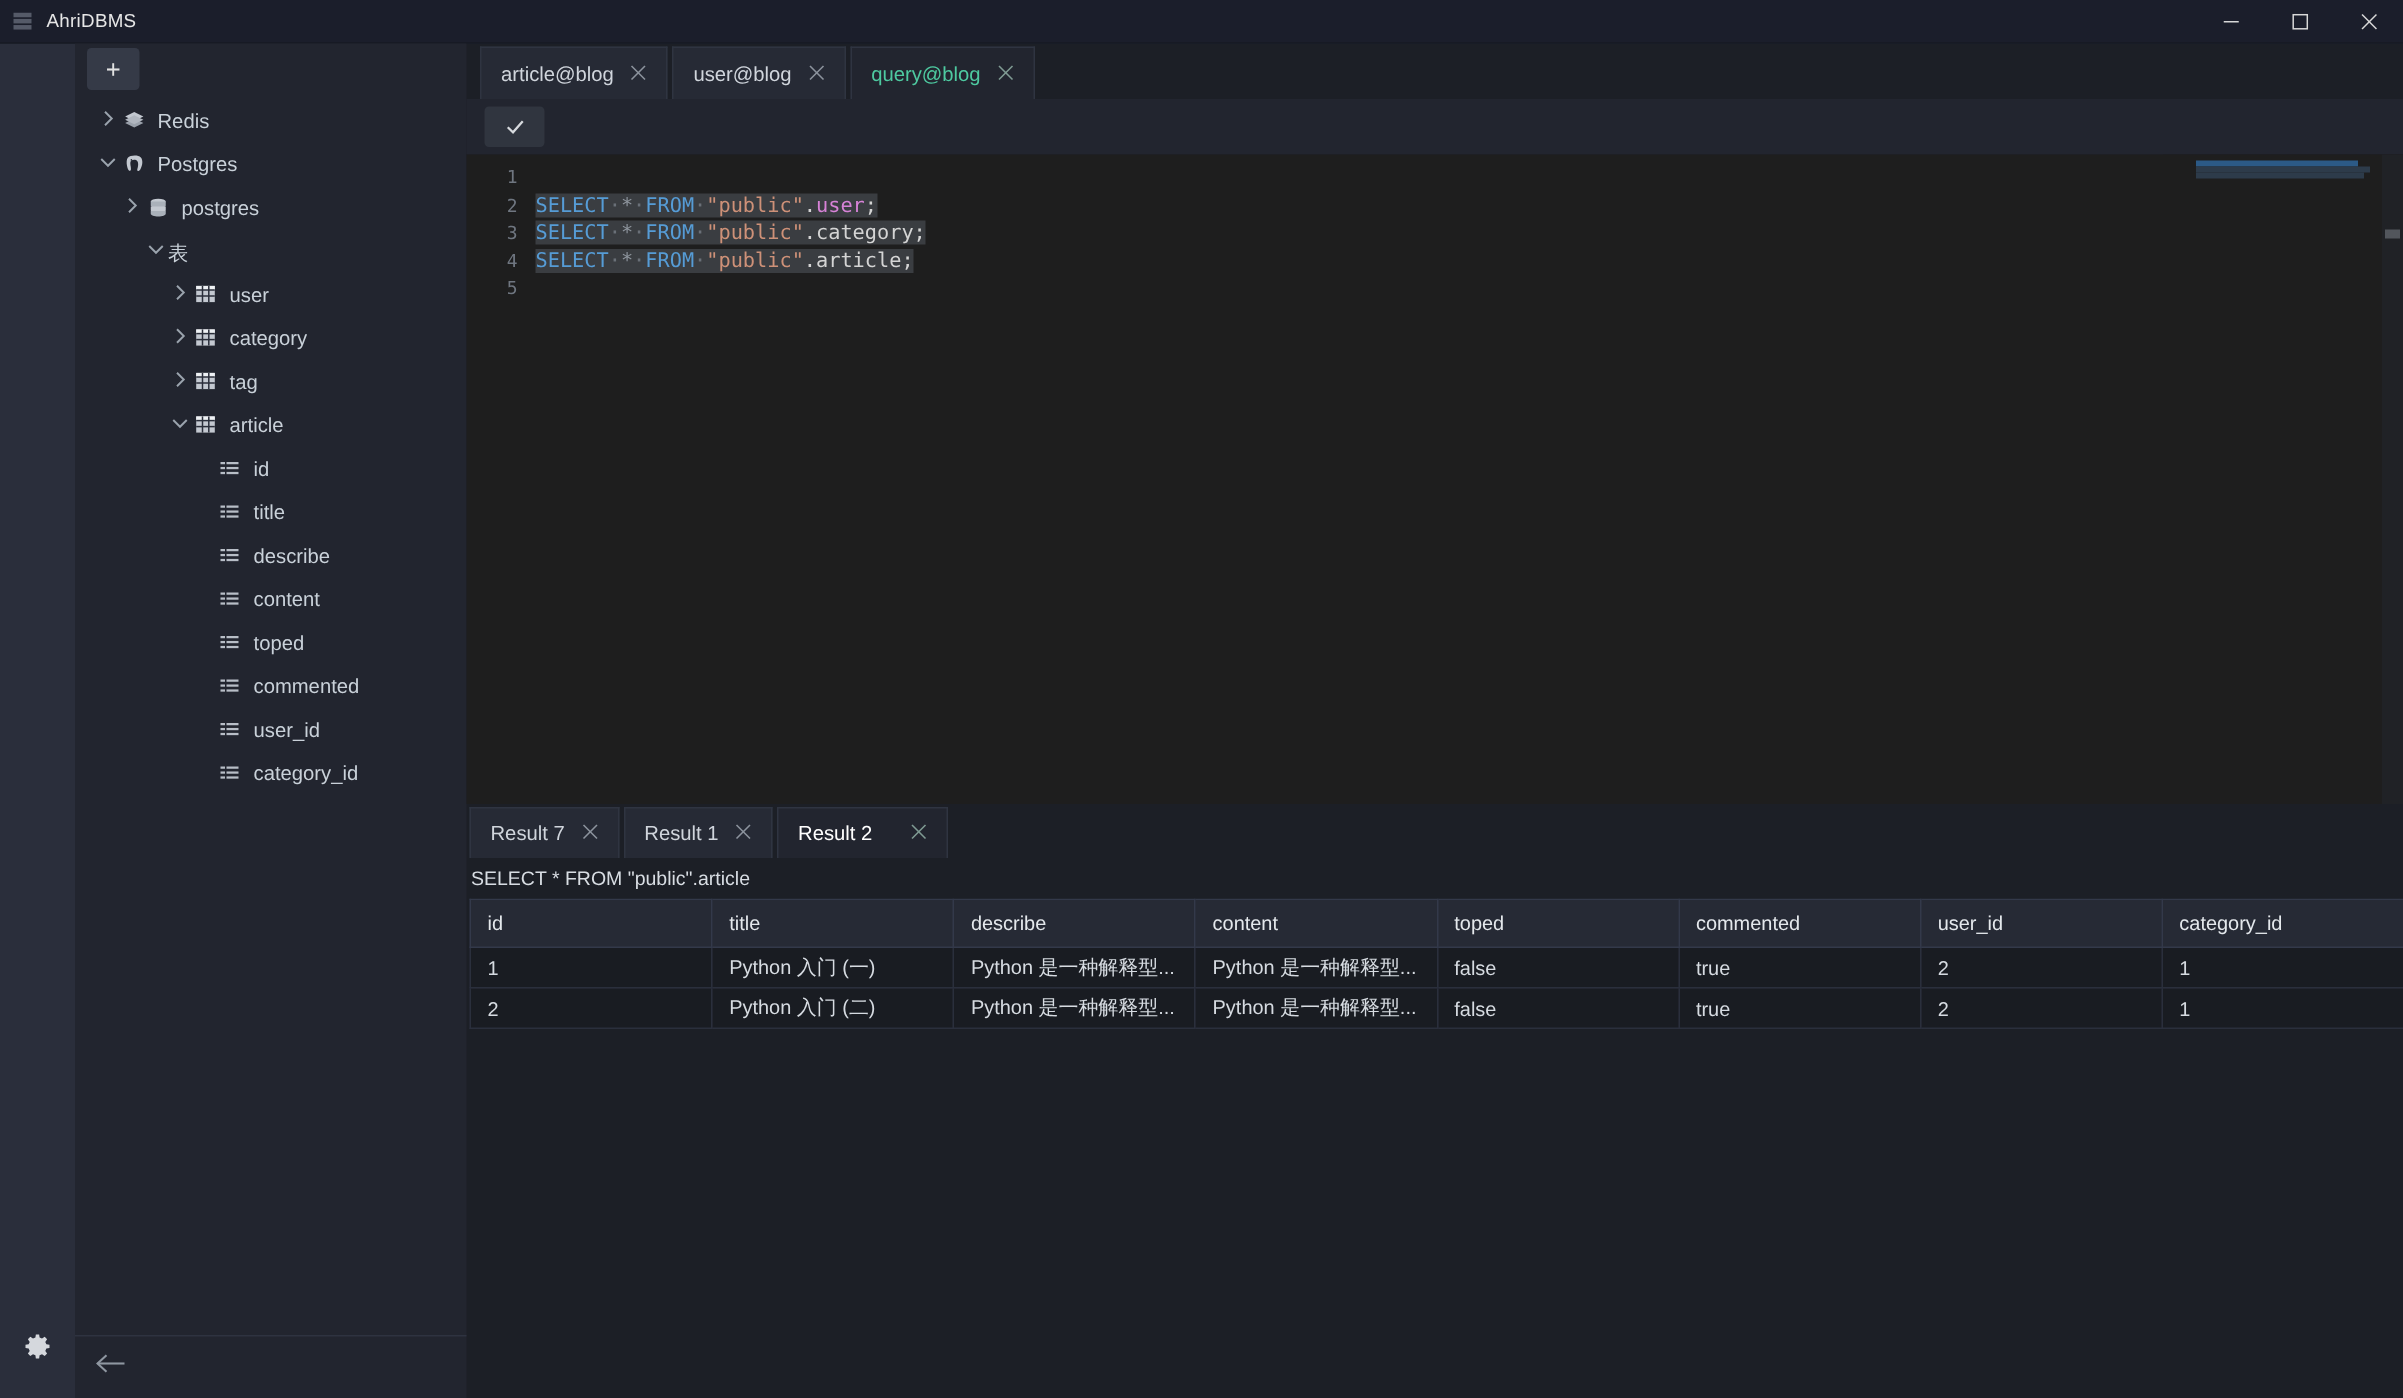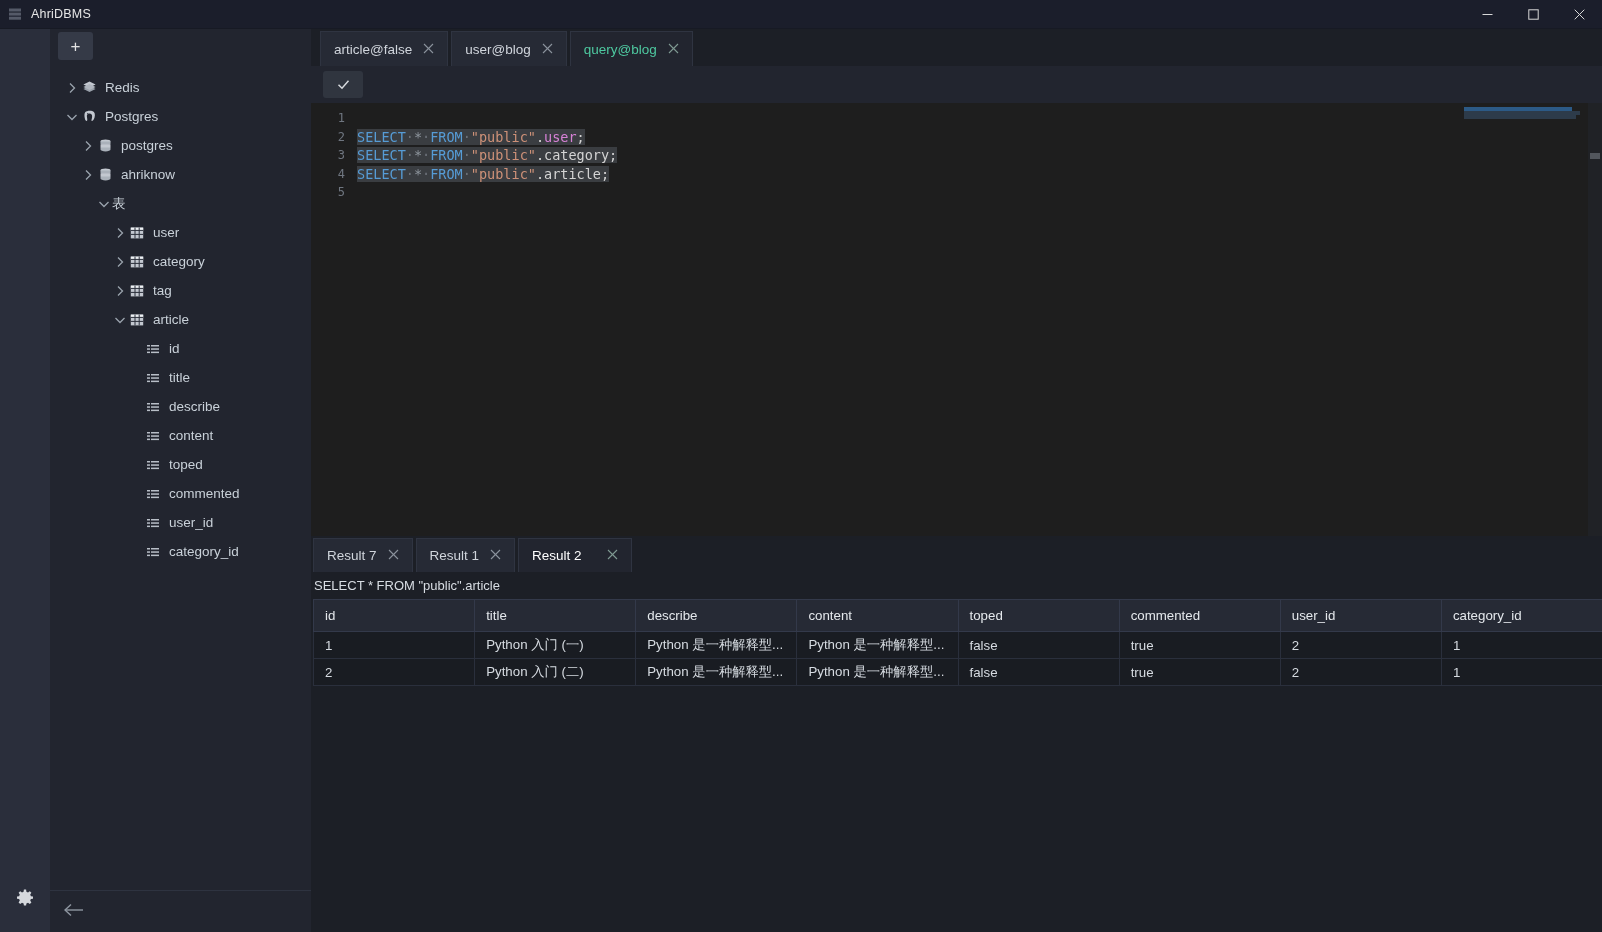--- a/index.html
+++ b/index.html
@@ -53,21 +53,21 @@
   }
   #sb-top { height: 34px; flex: 0 0 34px; display: flex; align-items: flex-start; }
   #add-btn {
     width: 35px; height: 28px; margin-left: 8px; margin-top: 3px;
     background: #353a47; border-radius: 3px;
     display: flex; align-items: center; justify-content: center;
     color: #e2e2e2; font-size: 17px; line-height: 1;
   }
   #tree { flex: 1 1 auto; padding-top: 10px; overflow: hidden; }
   .node {
-    height: 29px; display: flex; align-items: center;
+    height: 29px; display: flex; align-items: flex-start;
     font-size: 13.5px; color: #c9d1d9; cursor: default;
     padding-right: 6px; white-space: nowrap;
   }
   .node.sel { background: #2e463f; }
   .chev {
     width: 16px; flex: 0 0 16px; display: flex;
     align-items: center; justify-content: center; color: #9aa3ad;
   }
   .chev.blank { visibility: hidden; }
   .nicon {
@@ -271,36 +271,20 @@
           <span class="nicon">
             <svg width="15" height="15" viewBox="0 0 15 15">
               <ellipse cx="7.5" cy="3.4" rx="5" ry="1.9" fill="#c3c8d0"></ellipse>
               <path d="M2.5 3.4v2.6c0 1.05 2.24 1.9 5 1.9s5-.85 5-1.9V3.4" fill="#aab1ba"></path>
               <path d="M2.5 6.6v2.6c0 1.05 2.24 1.9 5 1.9s5-.85 5-1.9V6.6" fill="#c3c8d0"></path>
               <path d="M2.5 9.6v1.9c0 1.05 2.24 1.9 5 1.9s5-.85 5-1.9V9.6" fill="#aab1ba"></path>
             </svg>
           </span>
           <span class="nlabel">postgres</span>
         </div>
-        <div class="node" style="padding-left: 30px;">
-          <span class="chev">
-            <svg width="12" height="12" viewBox="0 0 12 12">
-              <polyline points="4,1.5 8.5,6 4,10.5" fill="none" stroke="#9aa3ad" stroke-width="1.3"></polyline>
-            </svg>
-          </span>
-          <span class="nicon">
-            <svg width="15" height="15" viewBox="0 0 15 15">
-              <ellipse cx="7.5" cy="3.4" rx="5" ry="1.9" fill="#c3c8d0"></ellipse>
-              <path d="M2.5 3.4v2.6c0 1.05 2.24 1.9 5 1.9s5-.85 5-1.9V3.4" fill="#aab1ba"></path>
-              <path d="M2.5 6.6v2.6c0 1.05 2.24 1.9 5 1.9s5-.85 5-1.9V6.6" fill="#c3c8d0"></path>
-              <path d="M2.5 9.6v1.9c0 1.05 2.24 1.9 5 1.9s5-.85 5-1.9V9.6" fill="#aab1ba"></path>
-            </svg>
-          </span>
-          <span class="nlabel">ahriknow</span>
-        </div>
         <div class="node" style="padding-left: 46px;">
           <span class="chev">
             <svg width="12" height="12" viewBox="0 0 12 12">
               <polyline points="1.5,4 6,8.5 10.5,4" fill="none" stroke="#9aa3ad" stroke-width="1.3"></polyline>
             </svg>
           </span>
           <span class="nlabel">表</span>
         </div>
         <div class="node" style="padding-left: 62px;">
           <span class="chev">
@@ -510,21 +494,21 @@
           <polyline points="7,1.5 1,7 7,12.5" fill="none" stroke="#8f97a1" stroke-width="1.4"></polyline>
         </svg>
       </span>
     </div>
   </div>
 
   <div id="main">
 
     <div id="tabbar">
         <div class="etab">
-          <span>article@false</span>
+          <span>article@blog</span>
           <span class="x"><svg width="11" height="11" viewBox="0 0 11 11">
               <line x1="1" y1="1" x2="10" y2="10" stroke="currentColor" stroke-width="1.1"></line>
               <line x1="10" y1="1" x2="1" y2="10" stroke="currentColor" stroke-width="1.1"></line>
             </svg></span>
         </div>
         <div class="etab">
           <span>user@blog</span>
           <span class="x"><svg width="11" height="11" viewBox="0 0 11 11">
               <line x1="1" y1="1" x2="10" y2="10" stroke="currentColor" stroke-width="1.1"></line>
               <line x1="10" y1="1" x2="1" y2="10" stroke="currentColor" stroke-width="1.1"></line>

